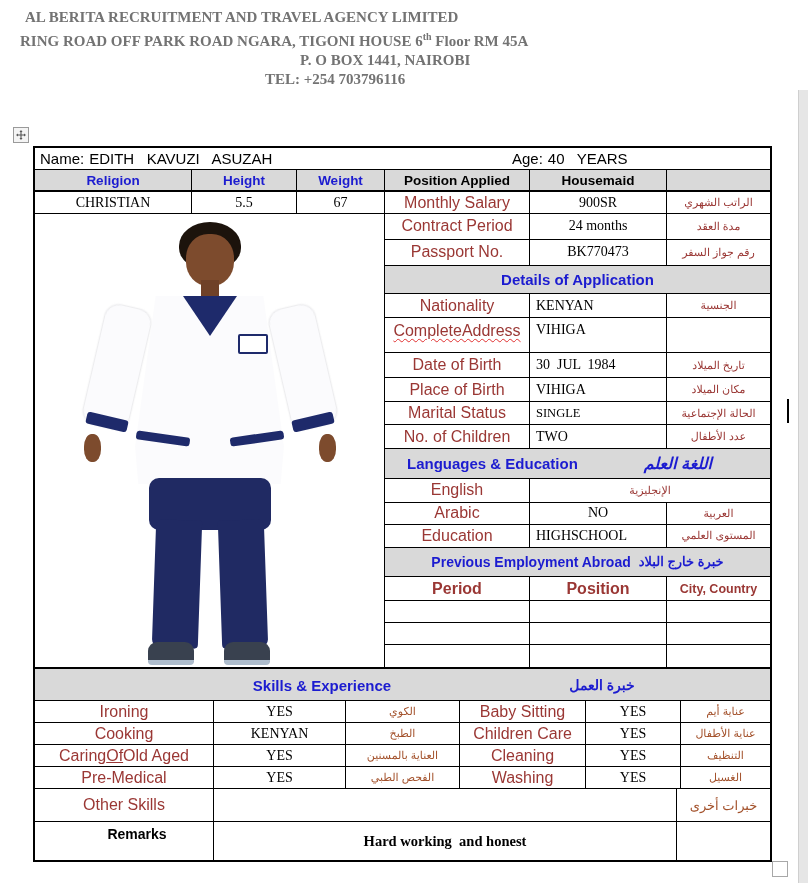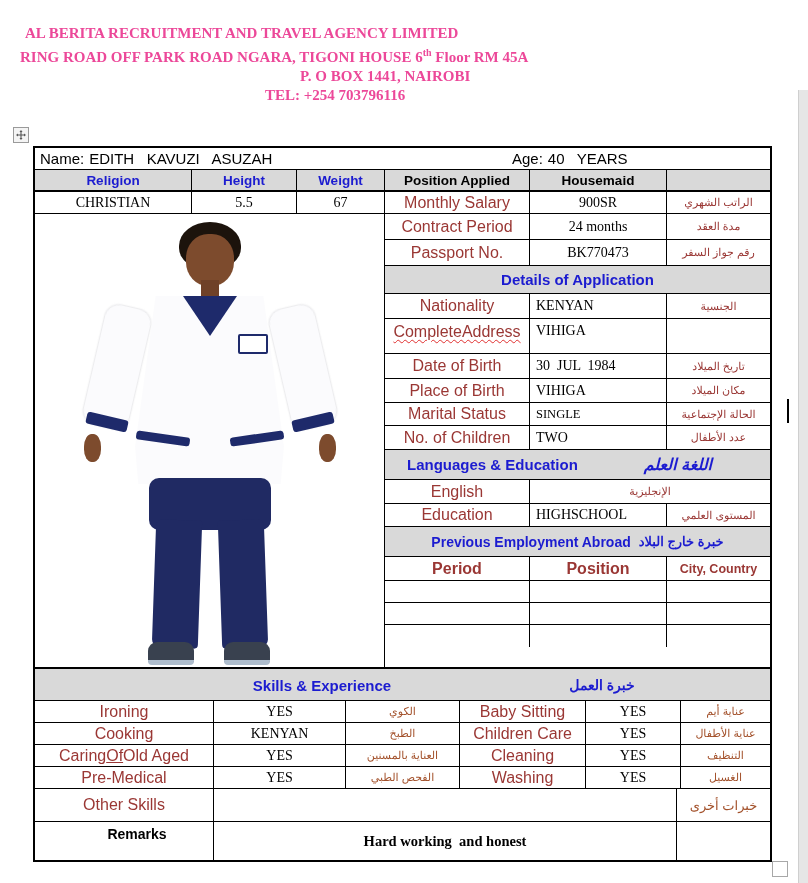--- a/index.html
+++ b/index.html
@@ -5,22 +5,22 @@
   html,body { margin:0; padding:0; background:#fff; }
   #screen { position:relative; width:808px; height:883px; background:#ffffff;
             font-family:"Liberation Sans", sans-serif; color:#000; overflow:hidden; }
 
   
   .right-strip { position:absolute; right:0; top:90px; width:9px; height:793px;
                  background:#e6e6e6; border-left:1px solid #cfcfcf; }
 
   
   .agency { position:absolute; top:8px; left:0; width:100%;
-            color:#ec4899; font-family:"Liberation Serif", serif;
-            font-weight:bold; font-size:15px; line-height:19px;margin-top:16px; }
+            color:#737373; font-family:"Liberation Serif", serif;
+            font-weight:bold; font-size:15px; line-height:19px; }
   .agency .l1 { padding-left:25px; }
   .agency .l2 { padding-left:20px; }
   .agency .l3 { padding-left:300px; }
   .agency .l4 { padding-left:265px; }
   .agency sup { font-size:10px; }
 
   
   .move-handle { position:absolute; left:13px; top:127px; width:14px; height:14px;
                  border:1px solid #9a9a9a; background:#f4f4f4;
                  display:flex; align-items:center; justify-content:center; }
@@ -246,20 +246,25 @@
         <div class="trow gray lang-head" style="height:30px; display:flex; align-items:center;">
           <span class="blue sec-title bold">Languages &amp; Education</span>
           <span class="blue bold" style="font-size:16px; direction:rtl;font-style:italic;">اللغة  العلم</span>
         </div>
 
         <div class="trow" style="height:24px">
           <div class="cell lbl darkred" style="width:145px">English</div>
           <div class="cell ar darkred lastc" style="flex:1">الإنجليزية</div>
         </div>
 
+        <div class="trow" style="height:22px">
+          <div class="cell lbl darkred" style="width:145px">Arabic</div>
+          <div class="cell val serif" style="width:137px">NO</div>
+          <div class="cell ar darkred lastc" style="flex:1">العربية</div>
+        </div>
 
         <div class="trow" style="height:23px">
           <div class="cell lbl darkred" style="width:145px">Education</div>
           <div class="cell val serif left" style="width:137px">HIGHSCHOOL</div>
           <div class="cell ar darkred lastc" style="flex:1">المستوى العلمي</div>
         </div>
 
         <div class="trow gray" style="height:30px; display:flex; align-items:center; justify-content:center; gap:8px;">
           <span class="blue bold" style="font-size:14px">Previous Employment Abroad</span>
           <span class="blue bold" style="font-size:13px; direction:rtl;">خبرة خارج البلاد</span>

